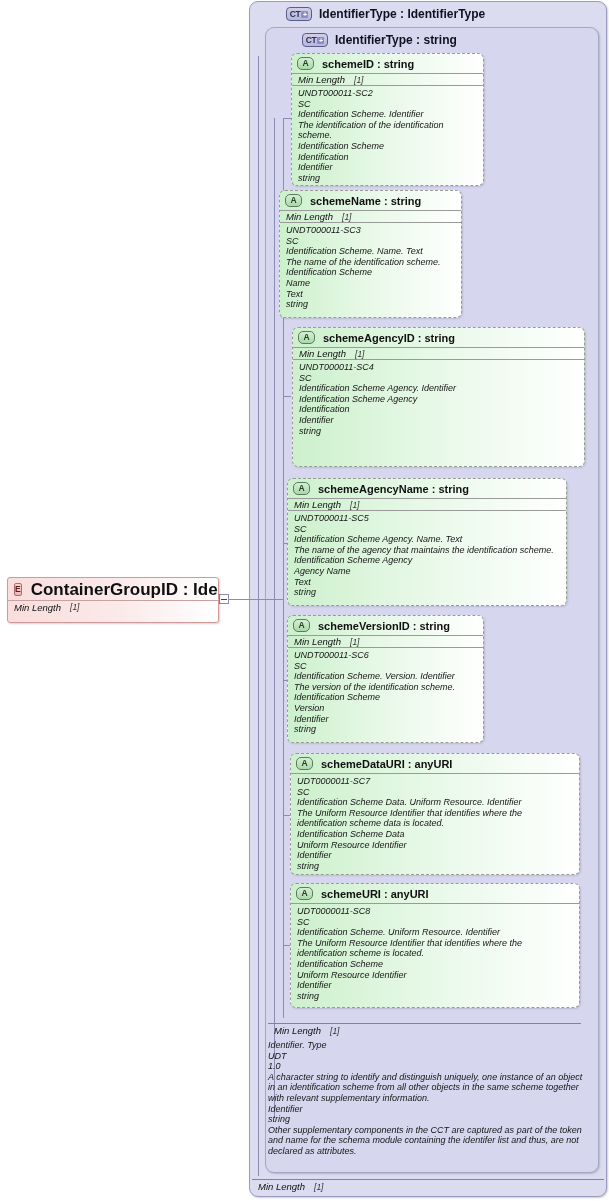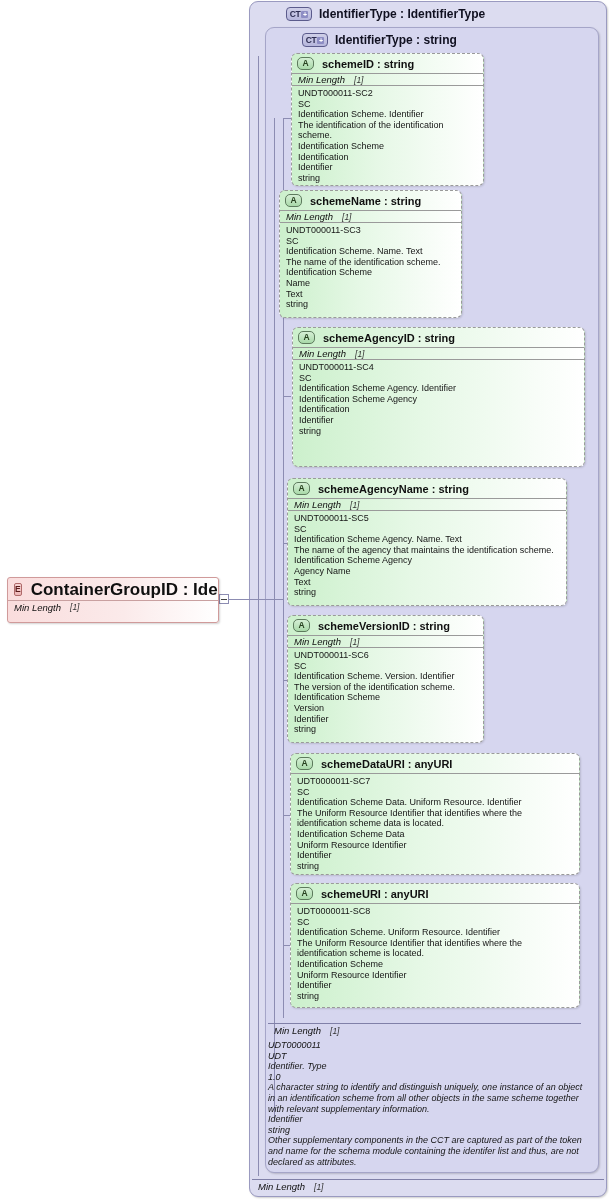--- a/index.html
+++ b/index.html
@@ -105,20 +105,21 @@
     font-size:9.5px;
     white-space:nowrap;
     color:#101010;
     height:13px;
     box-sizing:border-box;
     display:flex;align-items:center;gap:9px;
   }
   .facet-card{color:#333;font-style:italic;font-size:8.5px;}
   .doc{
     padding:2px 6px 13px 6px;
+    font-style:italic;
     font-size:9px;
     line-height:10.6px;
     color:#151515;
   }
   .doc div{white-space:normal;}
 
   
   .elem{
     position:absolute;
     left:7px; top:577px;
@@ -351,23 +352,22 @@
       <div>Identifier</div>
       <div>string</div>
     </div>
   </div>
 
 <div class="ct-facet" style="left:268px;top:1023px;width:313px;">
   <span>Min Length</span>
   <span class="facet-card">[1]</span>
 </div>
 <div class="ct-doc" id="inner-doc" style="left:268px;top:1040px;width:316px;">
-    <div>UDT0000011</div>
+    <div>Identifier. Type</div>
     <div>UDT</div>
-    <div>Identifier. Type</div>
     <div>1.0</div>
     <div>A character string to identify and distinguish uniquely, one instance of an object in an identification scheme from all other objects in the same scheme together with relevant supplementary information.</div>
     <div>Identifier</div>
     <div>string</div>
     <div>Other supplementary components in the CCT are captured as part of the token and name for the schema module containing the identifer list and thus, are not declared as attributes.</div>
   </div>
 
 <div class="ct-facet" style="left:252px;top:1179px;width:352px;">
   <span>Min Length</span>
   <span class="facet-card">[1]</span>

